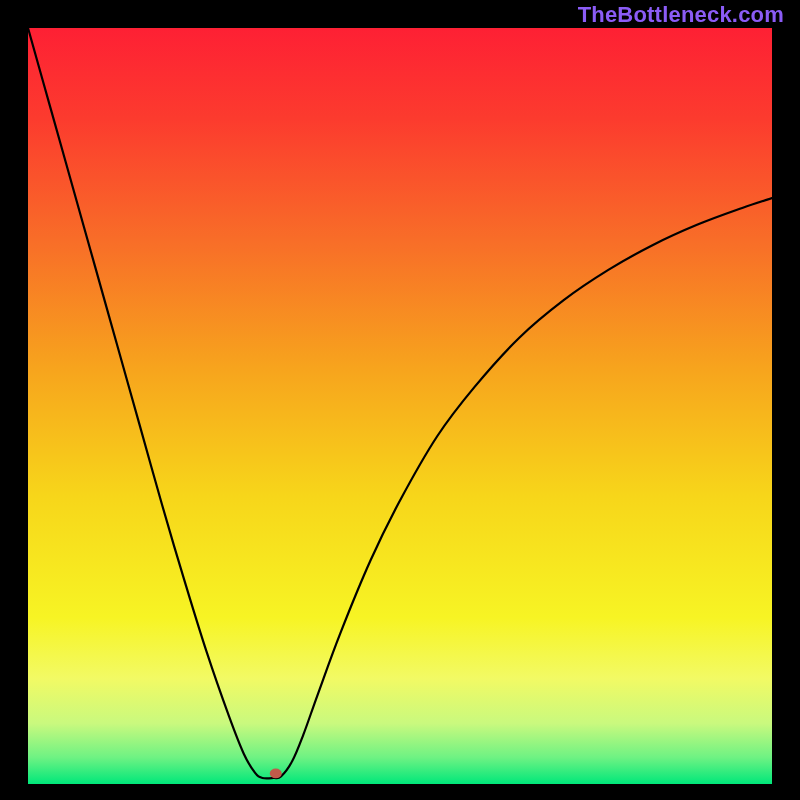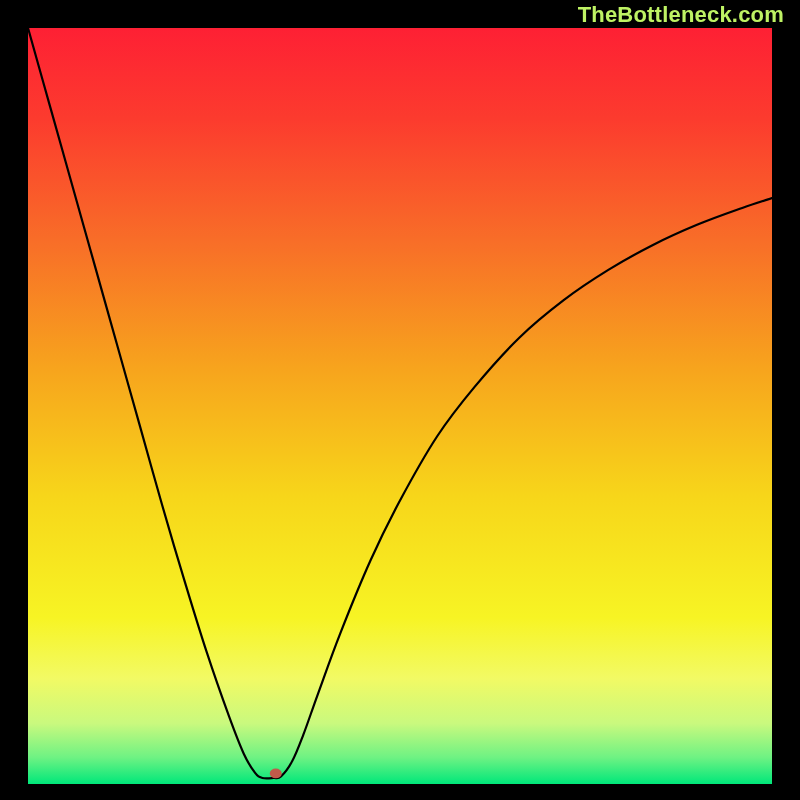--- a/index.html
+++ b/index.html
@@ -16,21 +16,21 @@
     height: 800px;
     background: #000;
     position: relative;
   }
   .watermark {
     position: absolute;
     top: 2px;
     right: 16px;
     font-size: 22px;
     font-weight: 600;
-    color: #bef264;
+    color: #8b5cf6;
     letter-spacing: 0.2px;
   }
   .plot {
     position: absolute;
     left: 28px;
     top: 28px;
     width: 744px;
     height: 756px;
   }
   svg { display: block; }

